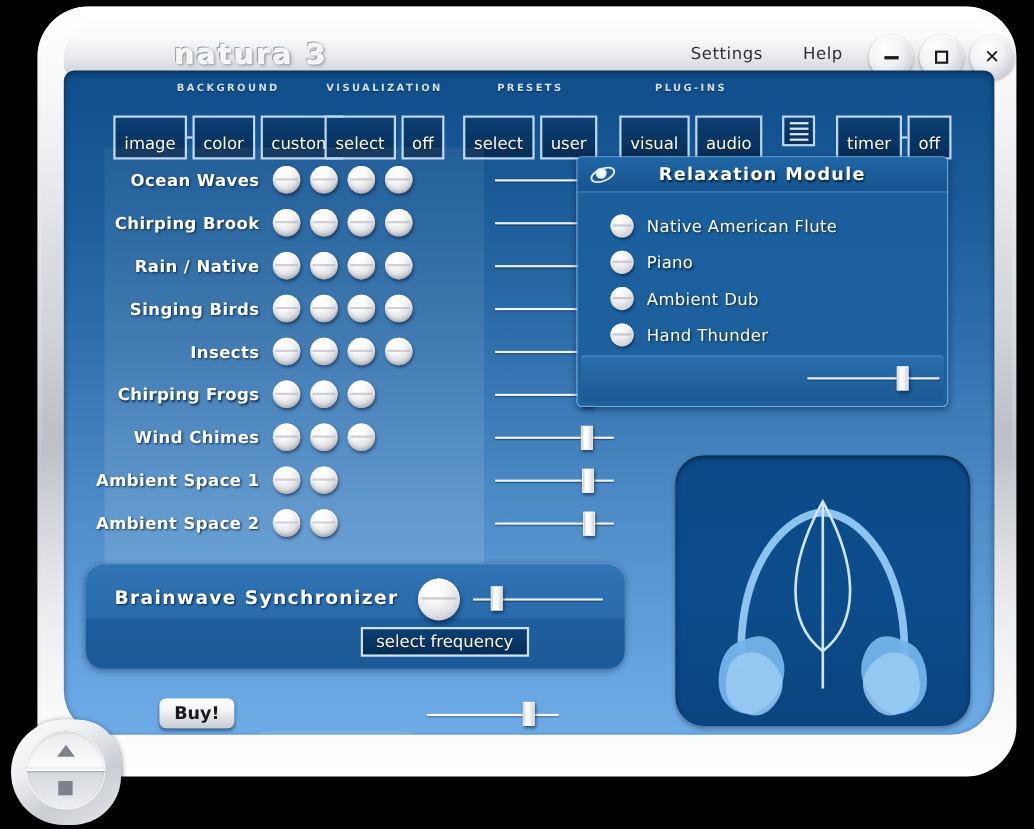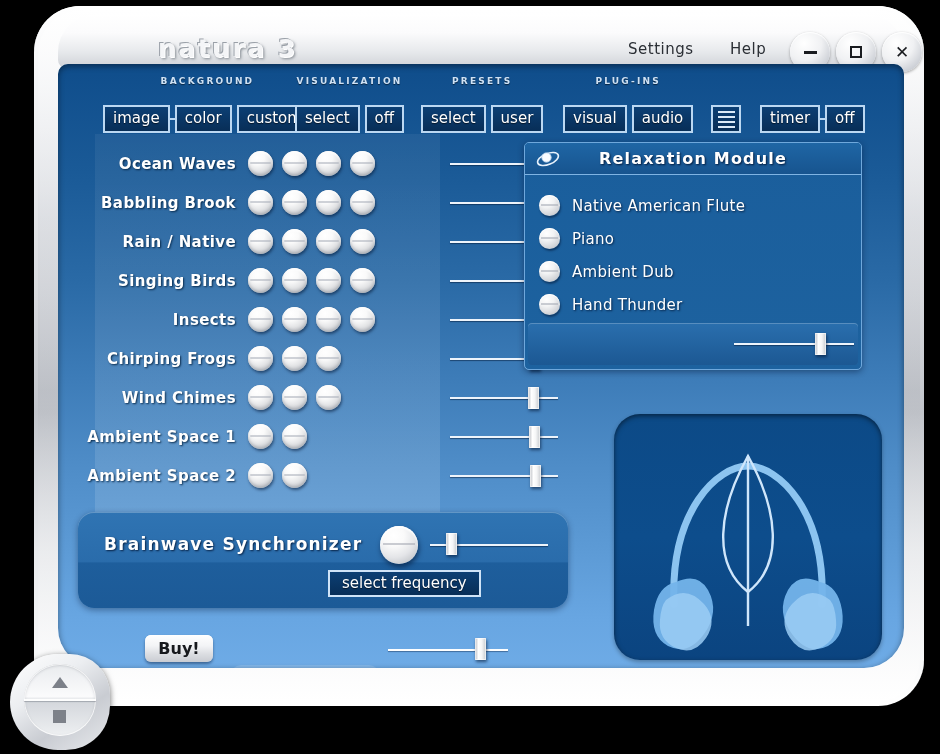--- a/index.html
+++ b/index.html
@@ -119,21 +119,21 @@
     margin-bottom: 19px;
   }
   .tb-row { display: flex; gap: 5px; }
   .tb-btn {
     border: 2px solid #bcd8f2;
     background: linear-gradient(180deg,#0b3d71 0%, #0a3straight 1%, #072b52 100%);
     background: linear-gradient(180deg,#0c3f74 0%, #082e57 100%);
     color: #ffffff;
     font-size: 15px;
     font-family: "DejaVu Sans", sans-serif;
-    padding: 2px 8px 3px 8px;
+    padding: 14px 8px 3px 8px;
     line-height: 19px;
     cursor: pointer;
     white-space: nowrap;
     text-shadow: 0 1px 1px rgba(0,0,0,.6);
   }
   .tb-sep {
     align-self: center;
     width: 5px; height: 2px;
     background: #bcd8f2;
     margin: 0 -5px;
@@ -234,21 +234,21 @@
     background: linear-gradient(180deg,#1f66a5 0%, #17548f 100%);
     border-radius: 4px 4px 0 0;
   }
   .relax-title {
     font-size: 16px; font-weight: bold; color: #ffffff;
     font-family: "DejaVu Sans", sans-serif;
     letter-spacing: 1.2px;
     text-shadow: 1px 1px 2px rgba(0,20,50,.9);
   }
   .relax-icon { position: absolute; left: 10px; top: 5px; width: 26px; height: 22px; }
-  .relax-body { padding: 14px 0 0 14px; height: 150px; }
+  .relax-body { padding: 14px 0 0 30px; height: 150px; }
   .rrow { display: flex; align-items: center; height: 33px; cursor: pointer; }
   .rorb {
     width: 21px; height: 21px; border-radius: 50%;
     background: radial-gradient(circle at 36% 26%, #ffffff 0%, #f2f3f4 35%, #d3d5d9 70%, #b0b3b9 100%);
     box-shadow: 1px 2px 2px rgba(0,20,50,.5), inset 0 1px 1px #fff;
     position: relative;
   }
   .rorb::before {
     content:""; position:absolute; left:10%; top:44%; width:80%; height:2px;
     background: rgba(170,175,185,.6);
@@ -465,21 +465,21 @@
             <div class="orb"></div>
             <div class="orb"></div>
             <div class="orb"></div>
           </div>
         </div>
         <div class="srack" style="top: 80px;">
           <div class="track"></div>
           <div class="thumb" style="left: 79px;"></div>
         </div>
         <div class="srow" style="top: 119px;">
-          <div class="sname">Babbling Brook</div>
+          <div class="sname">Chirping Brook</div>
           <div class="orbs">
             <div class="orb"></div>
             <div class="orb"></div>
             <div class="orb"></div>
             <div class="orb"></div>
           </div>
         </div>
         <div class="srack" style="top: 119px;">
           <div class="track"></div>
           <div class="thumb" style="left: 79px;"></div>

